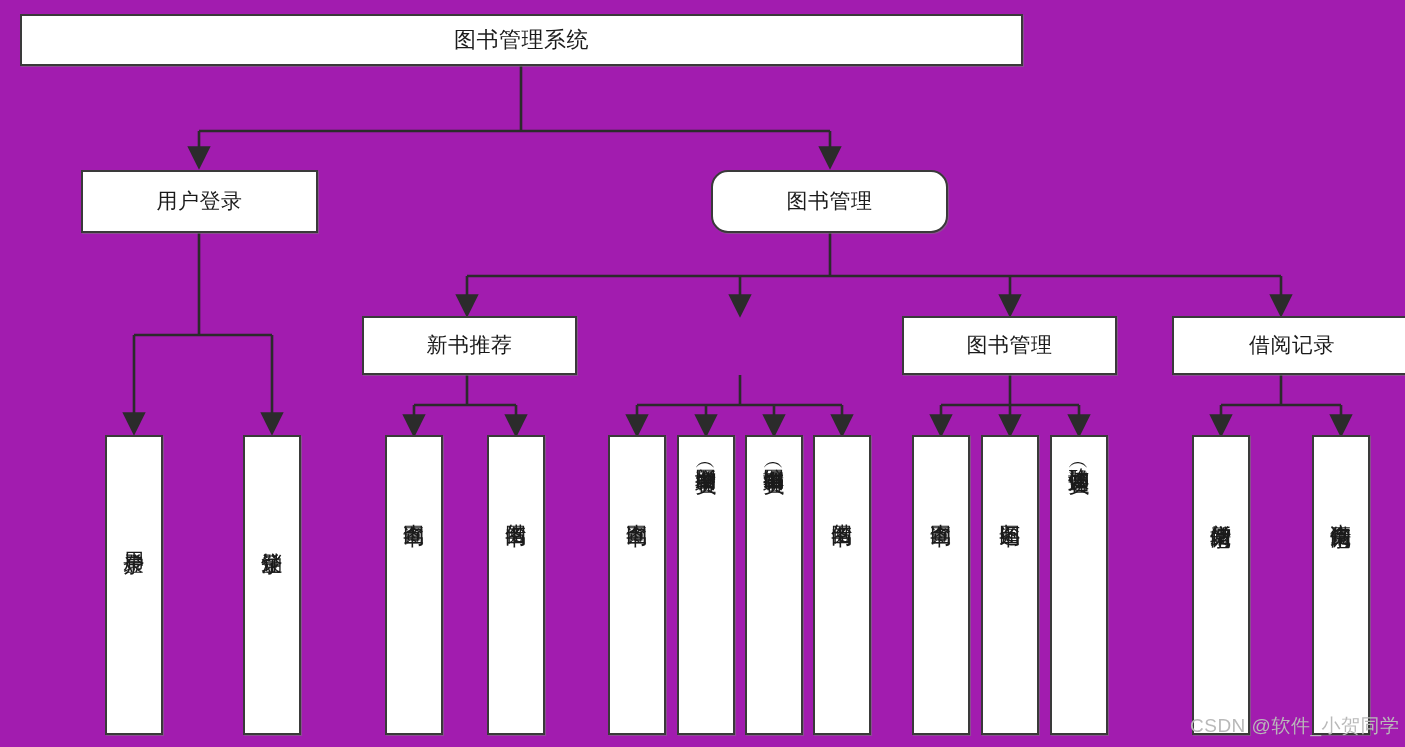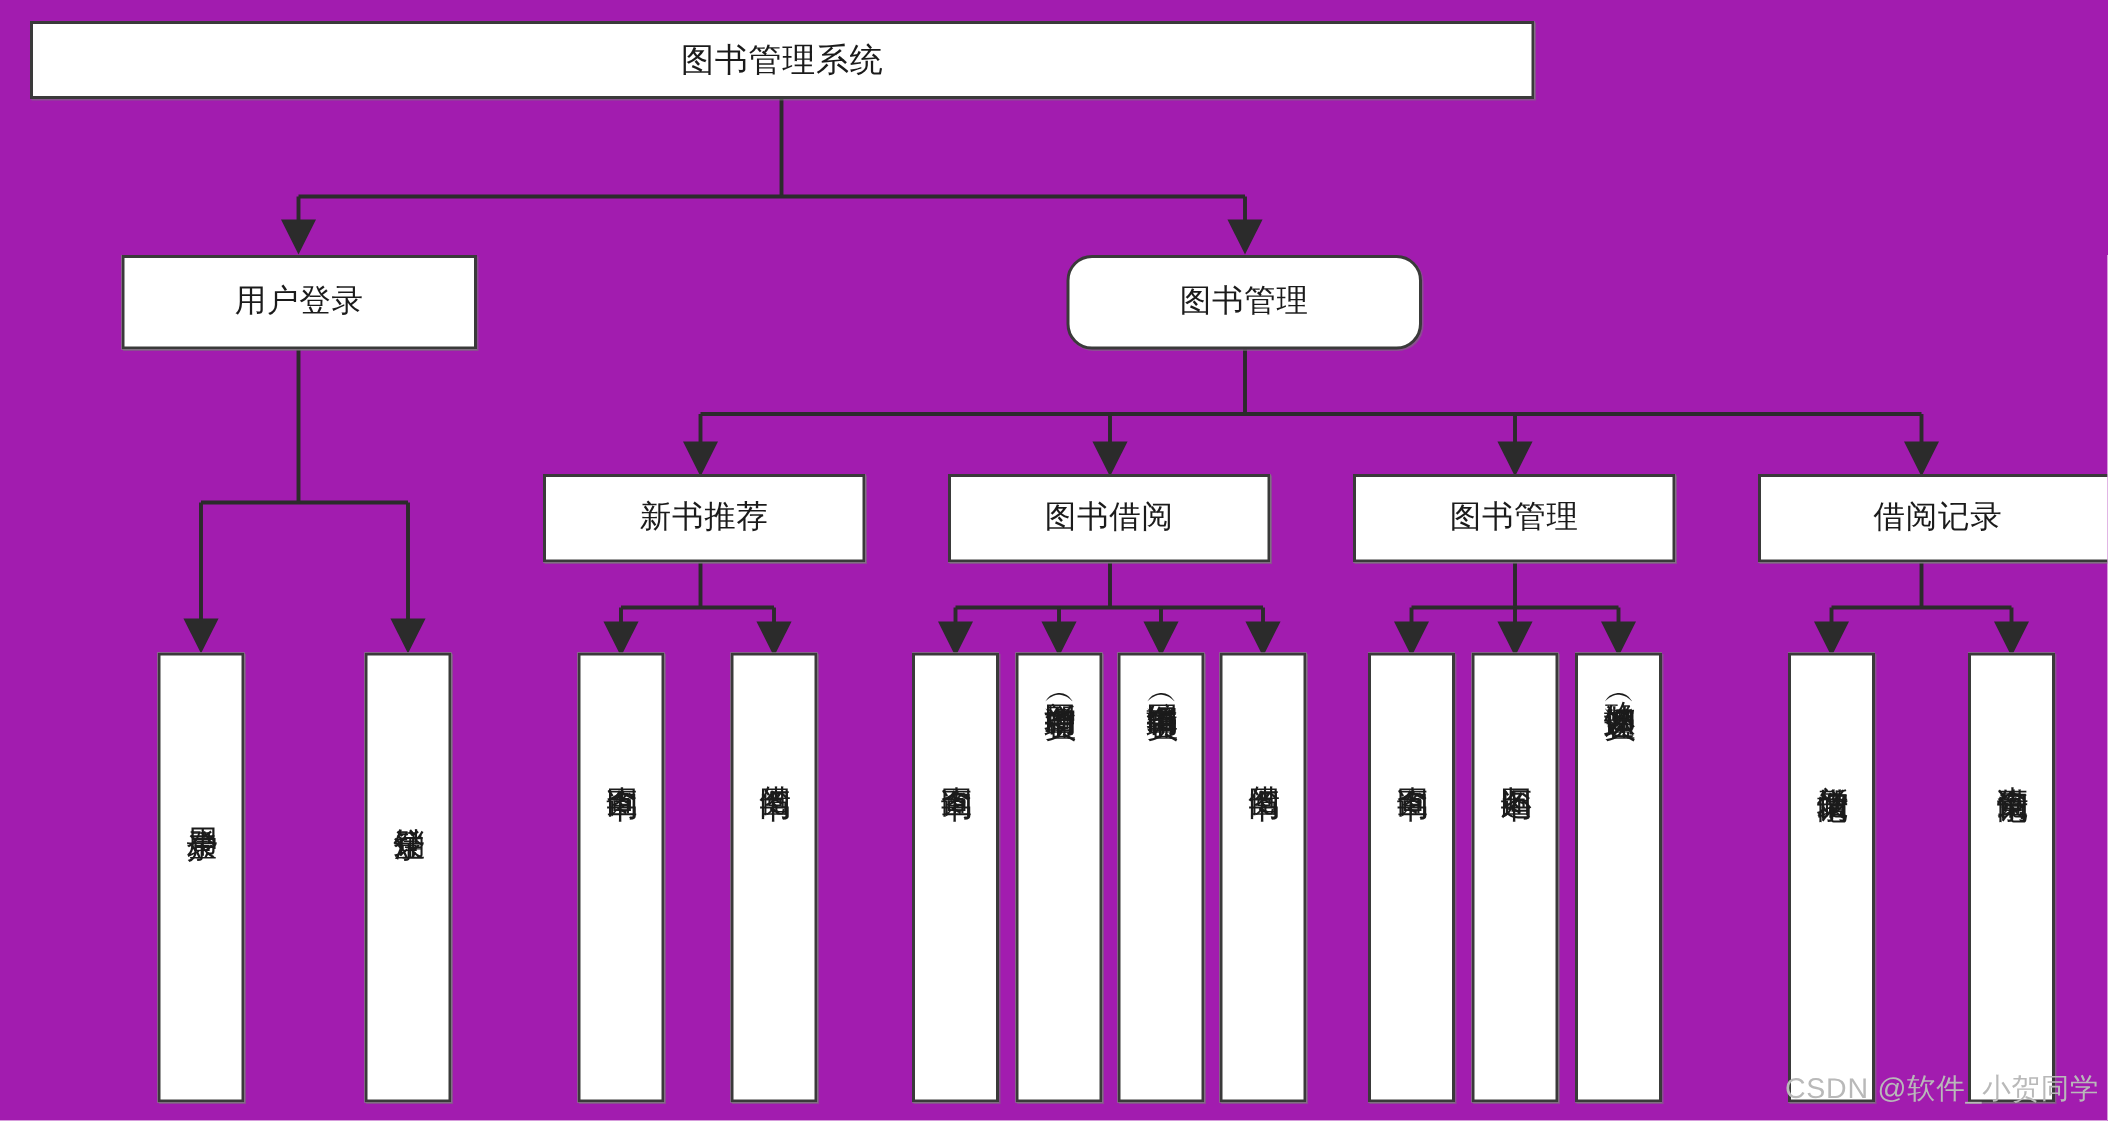--- a/index.html
+++ b/index.html
@@ -140,23 +140,20 @@
   </div>
 
   <div class="node branch" style="left:711px; top:170px; width:237px; height:63px;border-radius:17px;">
     <span class="node-label">图书管理</span>
   </div>
 
   <div class="node branch" style="left:362px; top:316px; width:215px; height:59px;">
     <span class="node-label">新书推荐</span>
   </div>
 
-  <div class="node branch" style="left:632px; top:316px; width:215px; height:59px;">
-    <span class="node-label">图书借阅</span>
-  </div>
 
   <div class="node branch" style="left:902px; top:316px; width:215px; height:59px;">
     <span class="node-label">图书管理</span>
   </div>
 
   <div class="node branch" style="left:1172px; top:316px; width:240px; height:59px;">
     <span class="node-label">借阅记录</span>
   </div>
 
   <div class="node leaf mid" style="left:105px; top:435px; width:58px; height:300px;">

